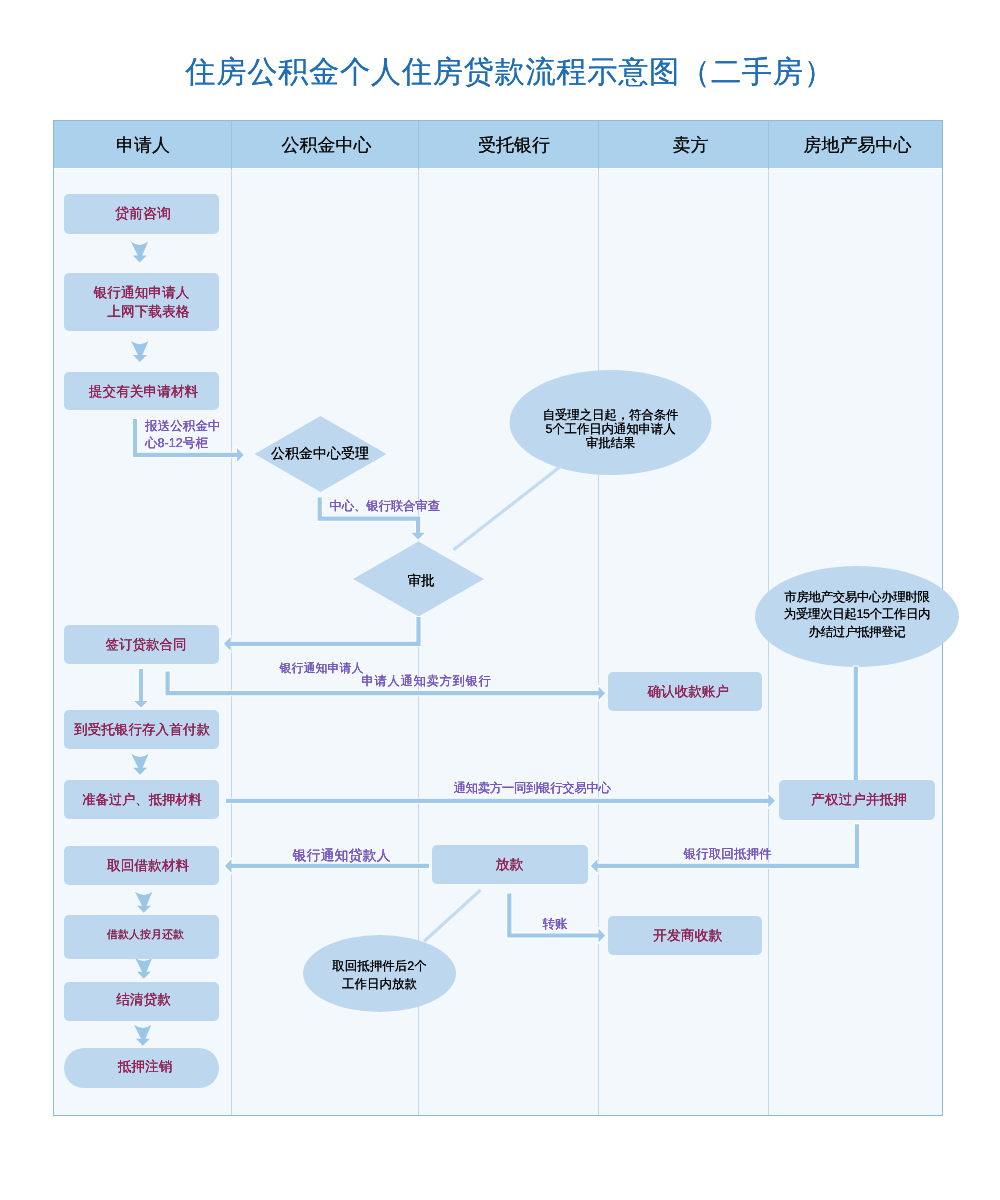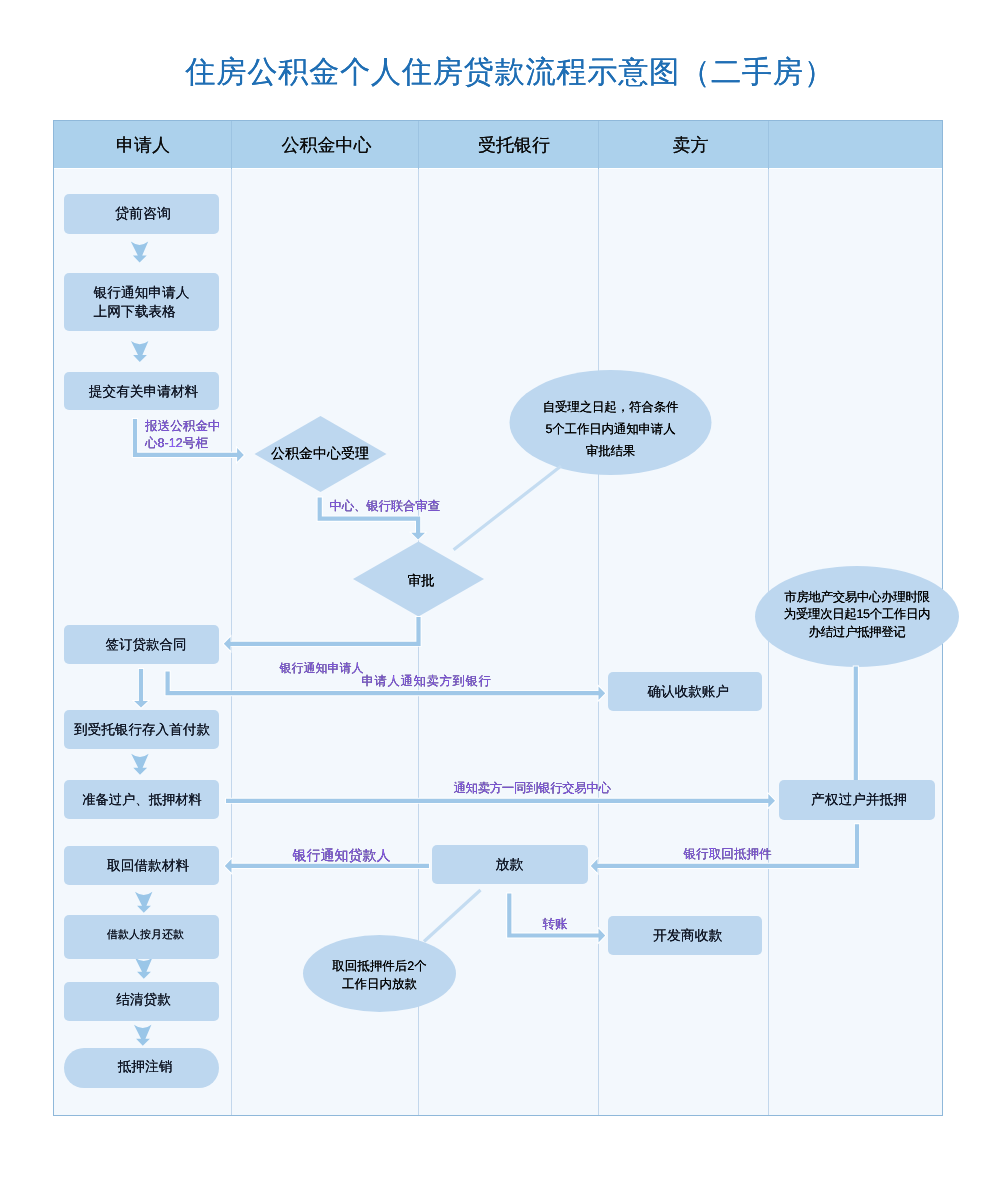--- a/index.html
+++ b/index.html
@@ -12,21 +12,21 @@
          text-shadow:0 0 0.25px #1F6EB4;}
   #board{position:absolute;left:53px;top:120px;width:890px;height:996px;
          border:1px solid #8FB8DA;background:#F3F8FD;box-sizing:border-box;}
   #hdrband{position:absolute;left:0;top:0;right:0;height:47px;background:#ACD1EC;border-bottom:1.5px solid #FFFFFF;box-sizing:content-box;}
   .hdrcell{position:absolute;top:1.5px;height:47.5px;display:flex;align-items:center;
            justify-content:center;font-size:18px;color:#0d0d0d;opacity:0.999;text-shadow:0 0 0.3px #000;}
   .vdiv{position:absolute;top:0;height:994px;width:1px;background:#C3D7EC;}
   .vdivh{position:absolute;top:0;height:47.5px;width:1px;background:#9CC3E2;}
   svg.gfx{position:absolute;left:0;top:0;width:1000px;height:1200px;pointer-events:none;}
   .node{position:absolute;box-sizing:border-box;display:flex;align-items:center;
-        justify-content:center;text-align:left;color:#0f172a;line-height:21px;
+        justify-content:center;text-align:right;color:#be185d;line-height:21px;
         text-shadow:0 0 0.3px #000;opacity:0.999;}
   .rect{background:#BDD7EF;border-radius:5px;}
   .pill{background:#BDD7EF;border-radius:100px;}
   .dialbl,.elllbl{position:absolute;display:flex;align-items:center;justify-content:center;
         text-align:center;color:#000;line-height:21px;}
   .lbl{position:absolute;color:#8b5cf6;white-space:nowrap;text-align:center;text-shadow:0 0 0.3px #000;opacity:0.999;}
   .np span{white-space:pre-line;display:block;}
 </style>
 </head>
 <body>
@@ -41,20 +41,21 @@
     <div class="vdiv" style="left:543.6px"></div>
     <div class="vdiv" style="left:714.4px"></div>
     <div class="vdivh" style="left:177.4px"></div>
     <div class="vdivh" style="left:364.4px"></div>
     <div class="vdivh" style="left:543.6px"></div>
     <div class="vdivh" style="left:714.4px"></div>
     <div class="hdrcell" style="left:0px;width:178px">申请人</div>
     <div class="hdrcell" style="left:179px;width:186px;text-indent:1px">公积金中心</div>
     <div class="hdrcell" style="left:366px;width:178px;text-indent:10px">受托银行</div>
     <div class="hdrcell" style="left:545px;width:170px;text-indent:13px">卖方</div>
+    <div class="hdrcell" style="left:716px;width:172px;text-indent:3px">房地产易中心</div>
   </div>
 
   <svg class="gfx" viewBox="0 0 1000 1200" width="1000" height="1200">
     <defs>
       <path id="dnarrow" d="M0,0 Q8.9,6.6 17.4,0 L11.4,14 L15.9,14 L8.8,21 L2.1,14 L7.0,14 Z"></path>
     </defs>
 
     <polygon points="254.5,454 320.5,416 386.5,454 320.5,492" fill="#BDD7EF"></polygon>
     <polygon points="353,579 418.5,541.5 484,579 418.5,616.5" fill="#BDD7EF"></polygon>
     <ellipse cx="610.5" cy="422.5" rx="101" ry="52.5" fill="#BDD7EF"></ellipse>
@@ -102,21 +103,21 @@
   </svg>
 
   <div id="nodes">
     <div class="node rect" style="left:64px;top:193.5px;width:155px;height:40.5px;font-size:14.0px;text-indent:3px">贷前咨询</div>
     <div class="node rect np" style="left:64px;top:272.5px;width:155px;height:58px;line-height:19.3px;font-size:13.7px;text-indent:0px;padding-top:1px">
         <span>银行通知申请人
 上网下载表格</span>
       </div>
     <div class="node rect" style="left:64px;top:372px;width:155px;height:38px;font-size:13.7px;text-indent:4px">提交有关申请材料</div>
     <div class="node dialbl" style="left:254px;top:433px;width:133px;height:40px;font-size:14px;text-indent:-1px">公积金中心受理</div>
-    <div class="node elllbl np" style="left:510px;top:401.5px;width:201px;height:54.9px;line-height:22px;font-size:12.5px;letter-spacing:-0.17px;text-indent:0px">
+    <div class="node elllbl np" style="left:510px;top:401.5px;width:201px;height:54.9px;line-height:14px;font-size:12.5px;letter-spacing:-0.17px;text-indent:0px">
         <span>自受理之日起，符合条件
 5个工作日内通知申请人
 审批结果</span>
       </div>
     <div class="node dialbl" style="left:353px;top:560px;width:131px;height:40px;font-size:13.6px;text-indent:5px">审批</div>
     <div class="node rect" style="left:64px;top:624.5px;width:155px;height:39.5px;font-size:13.5px;text-indent:9px">签订贷款合同</div>
     <div class="node rect" style="left:64px;top:709.5px;width:155px;height:39.5px;font-size:13.6px;text-indent:1px">到受托银行存入首付款</div>
     <div class="node rect" style="left:64px;top:780px;width:155px;height:39px;font-size:13.3px;text-indent:1px">准备过户、抵押材料</div>
     <div class="node rect" style="left:64px;top:846px;width:155px;height:39px;font-size:13.7px;text-indent:13px">取回借款材料</div>
     <div class="node rect" style="left:64px;top:915.2px;width:155px;height:44px;font-size:11px;text-indent:8px;padding-bottom:3px">借款人按月还款</div>

